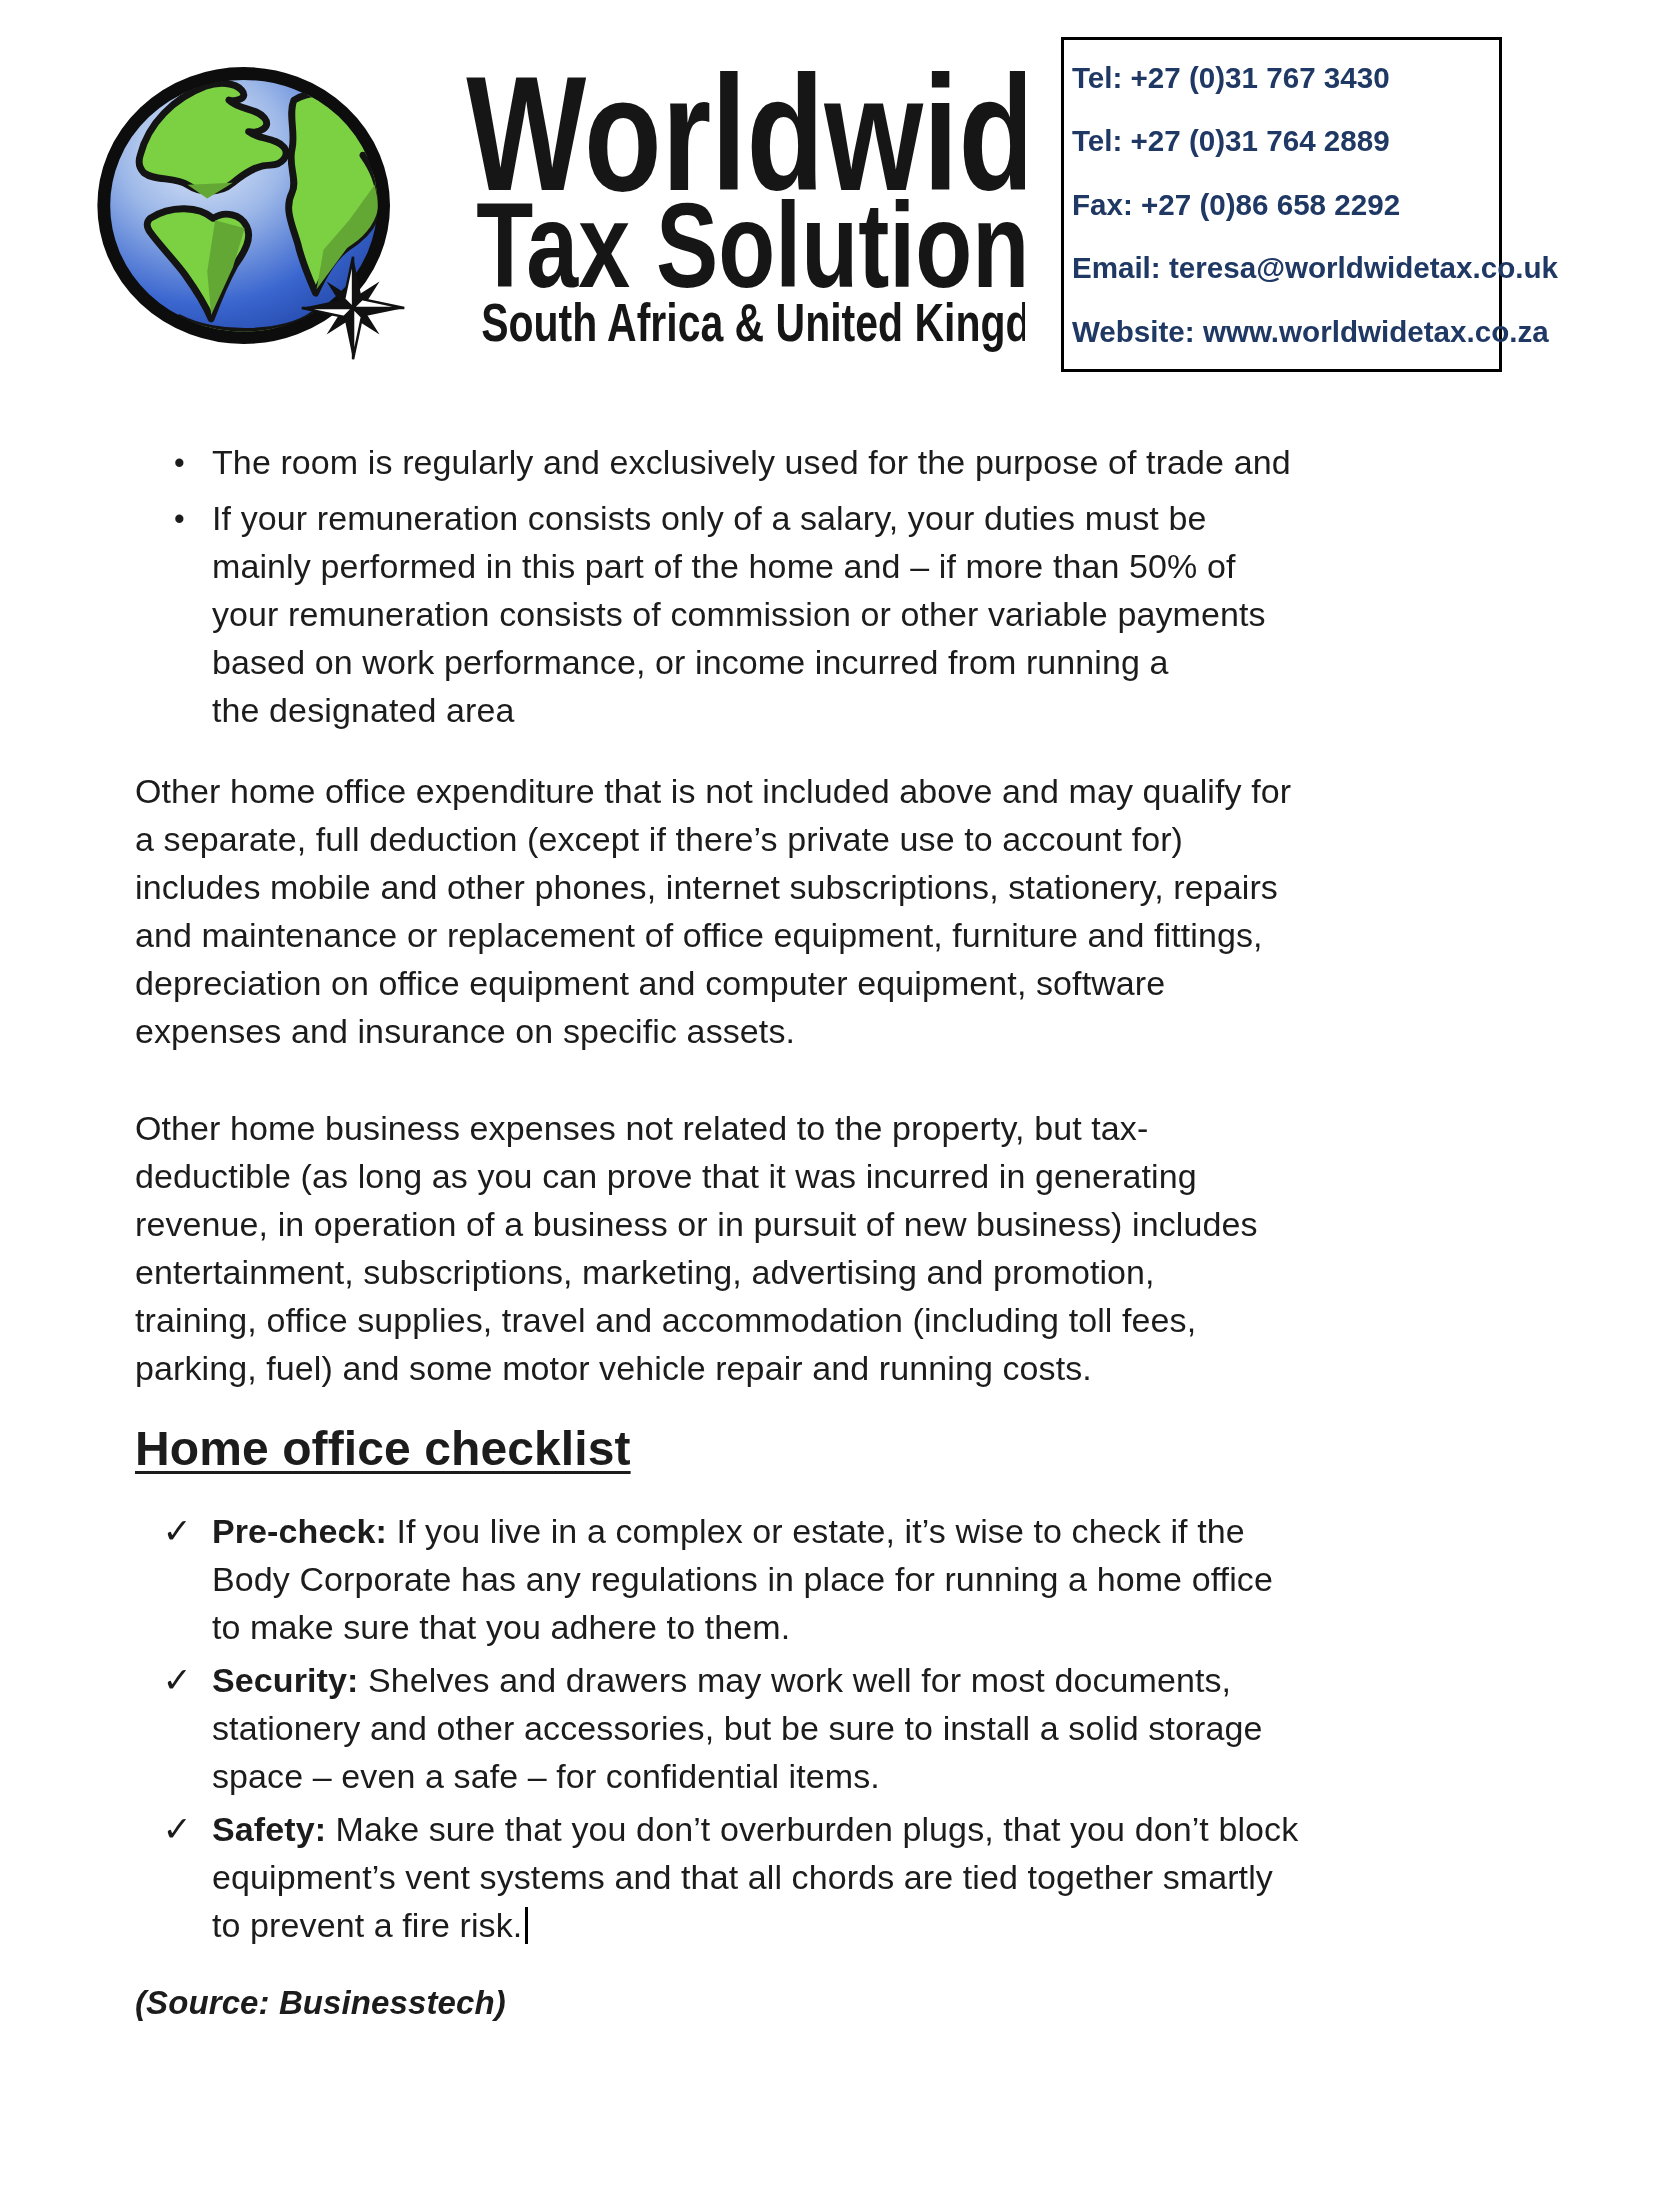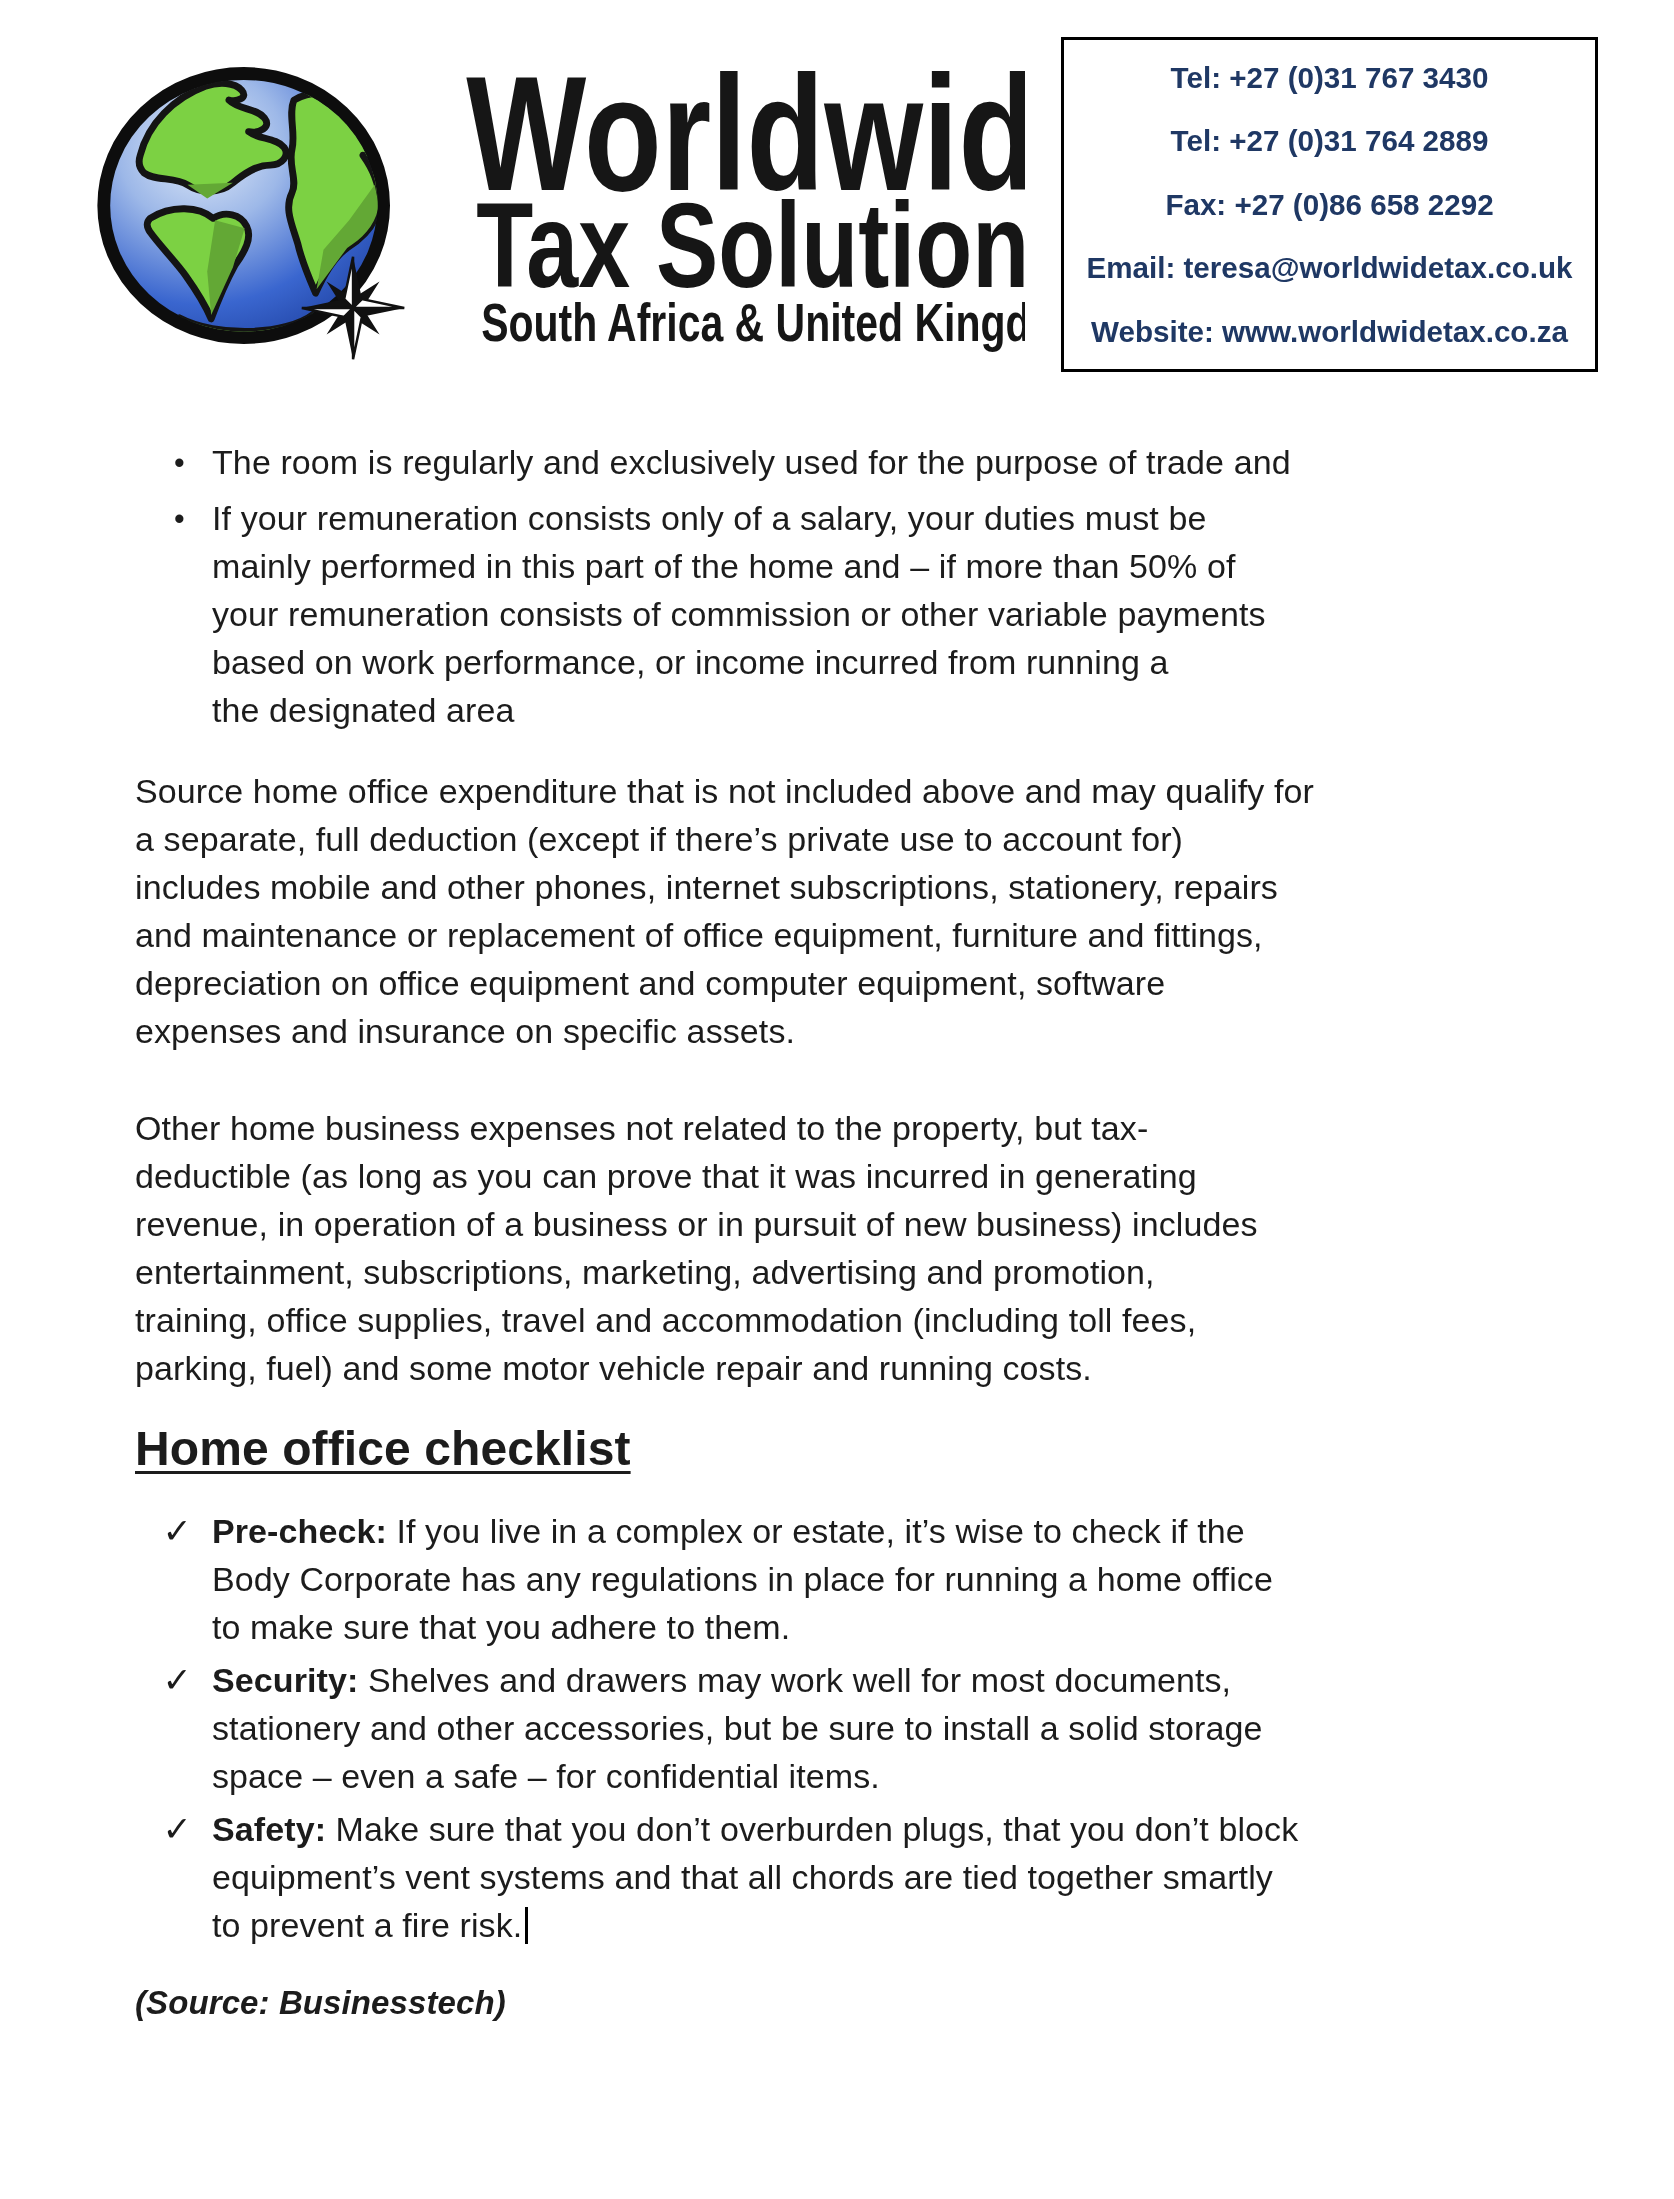--- a/index.html
+++ b/index.html
@@ -5,24 +5,24 @@
 <style>
   html,body{margin:0;padding:0;background:#e9e9e9;}
   .page{
     position:relative;width:1675px;height:2200px;background:#ffffff;
     font-family:"Liberation Sans","DejaVu Sans",sans-serif;color:#1c1c1c;
     overflow:hidden;margin:0 auto;
   }
   
   .logo-svg{position:absolute;left:89px;top:39px;width:936px;height:335px;}
   .contact-box{
-    position:absolute;left:1061px;top:37px;width:537px;height:335px;
+    position:absolute;left:1061px;top:37px;width:441px;height:335px;
     border:3.9px solid #000;box-sizing:border-box;
     display:flex;flex-direction:column;justify-content:space-between;
-    padding:21.7px 7.9px;text-align:center;
+    padding:21.7px 7.9px;
   }
   .contact-line{
     font-weight:bold;color:#1f3864;font-size:29.6px;line-height:31.5px;white-space:nowrap;
   }
   
   .body-col{
     position:absolute;left:135px;top:438px;width:1411px;
     font-size:34px;line-height:48px;letter-spacing:0.1px;
   }
   .item{position:relative;margin-bottom:7.9px;}
@@ -128,21 +128,21 @@
             <div class="line">If your remuneration consists only of a salary, your duties must be</div>
             <div class="line">mainly performed in this part of the home and – if more than 50% of</div>
             <div class="line">your remuneration consists of commission or other variable payments</div>
             <div class="line">based on work performance, or income incurred from running a</div>
             <div class="line">the designated area</div>
           </div>
         </div>
       </div>
     <div id="paragraphs" class="paras">
         <div class="para">
-          <div class="line">Source home office expenditure that is not included above and may qualify for</div>
+          <div class="line">Other home office expenditure that is not included above and may qualify for</div>
           <div class="line">a separate, full deduction (except if there’s private use to account for)</div>
           <div class="line">includes mobile and other phones, internet subscriptions, stationery, repairs</div>
           <div class="line">and maintenance or replacement of office equipment, furniture and fittings,</div>
           <div class="line">depreciation on office equipment and computer equipment, software</div>
           <div class="line">expenses and insurance on specific assets.</div>
         </div>
         <div class="para">
           <div class="line">Other home business expenses not related to the property, but tax-</div>
           <div class="line">deductible (as long as you can prove that it was incurred in generating</div>
           <div class="line">revenue, in operation of a business or in pursuit of new business) includes</div>

